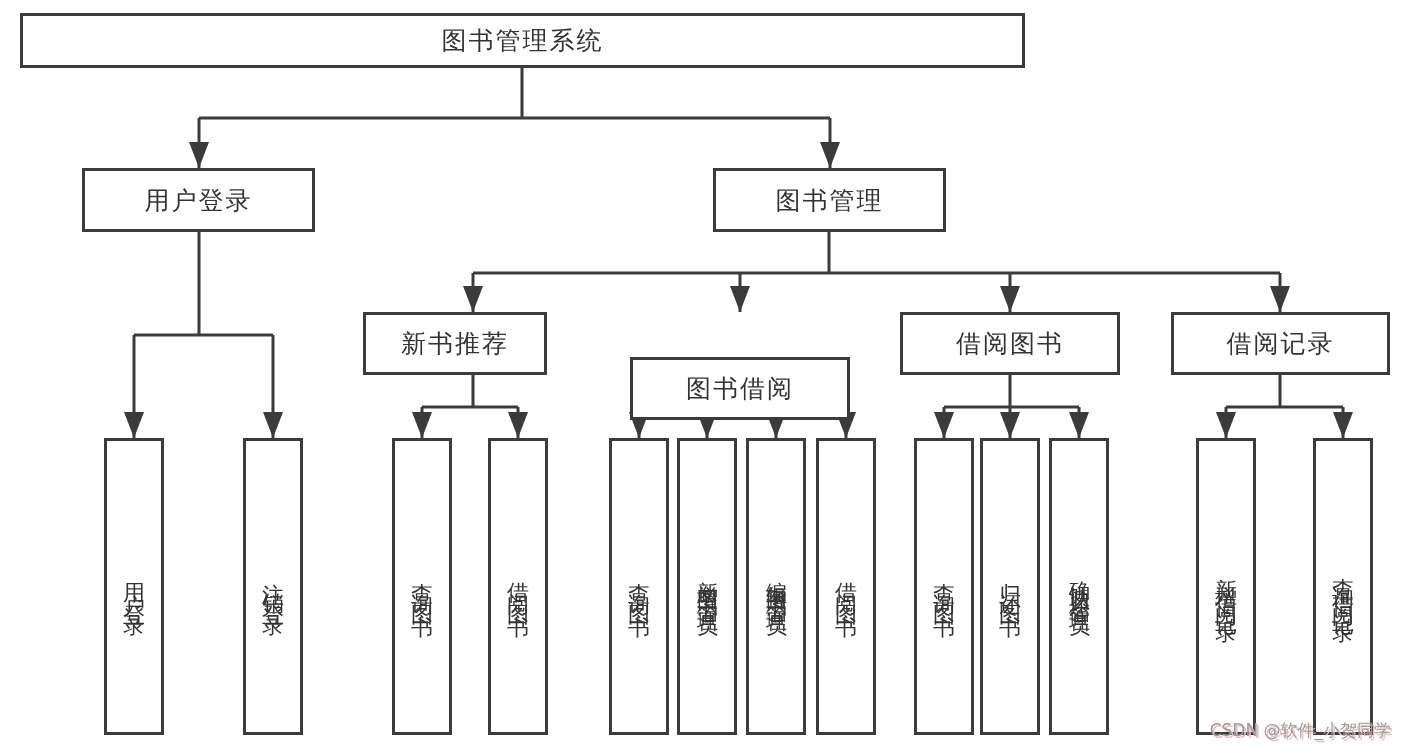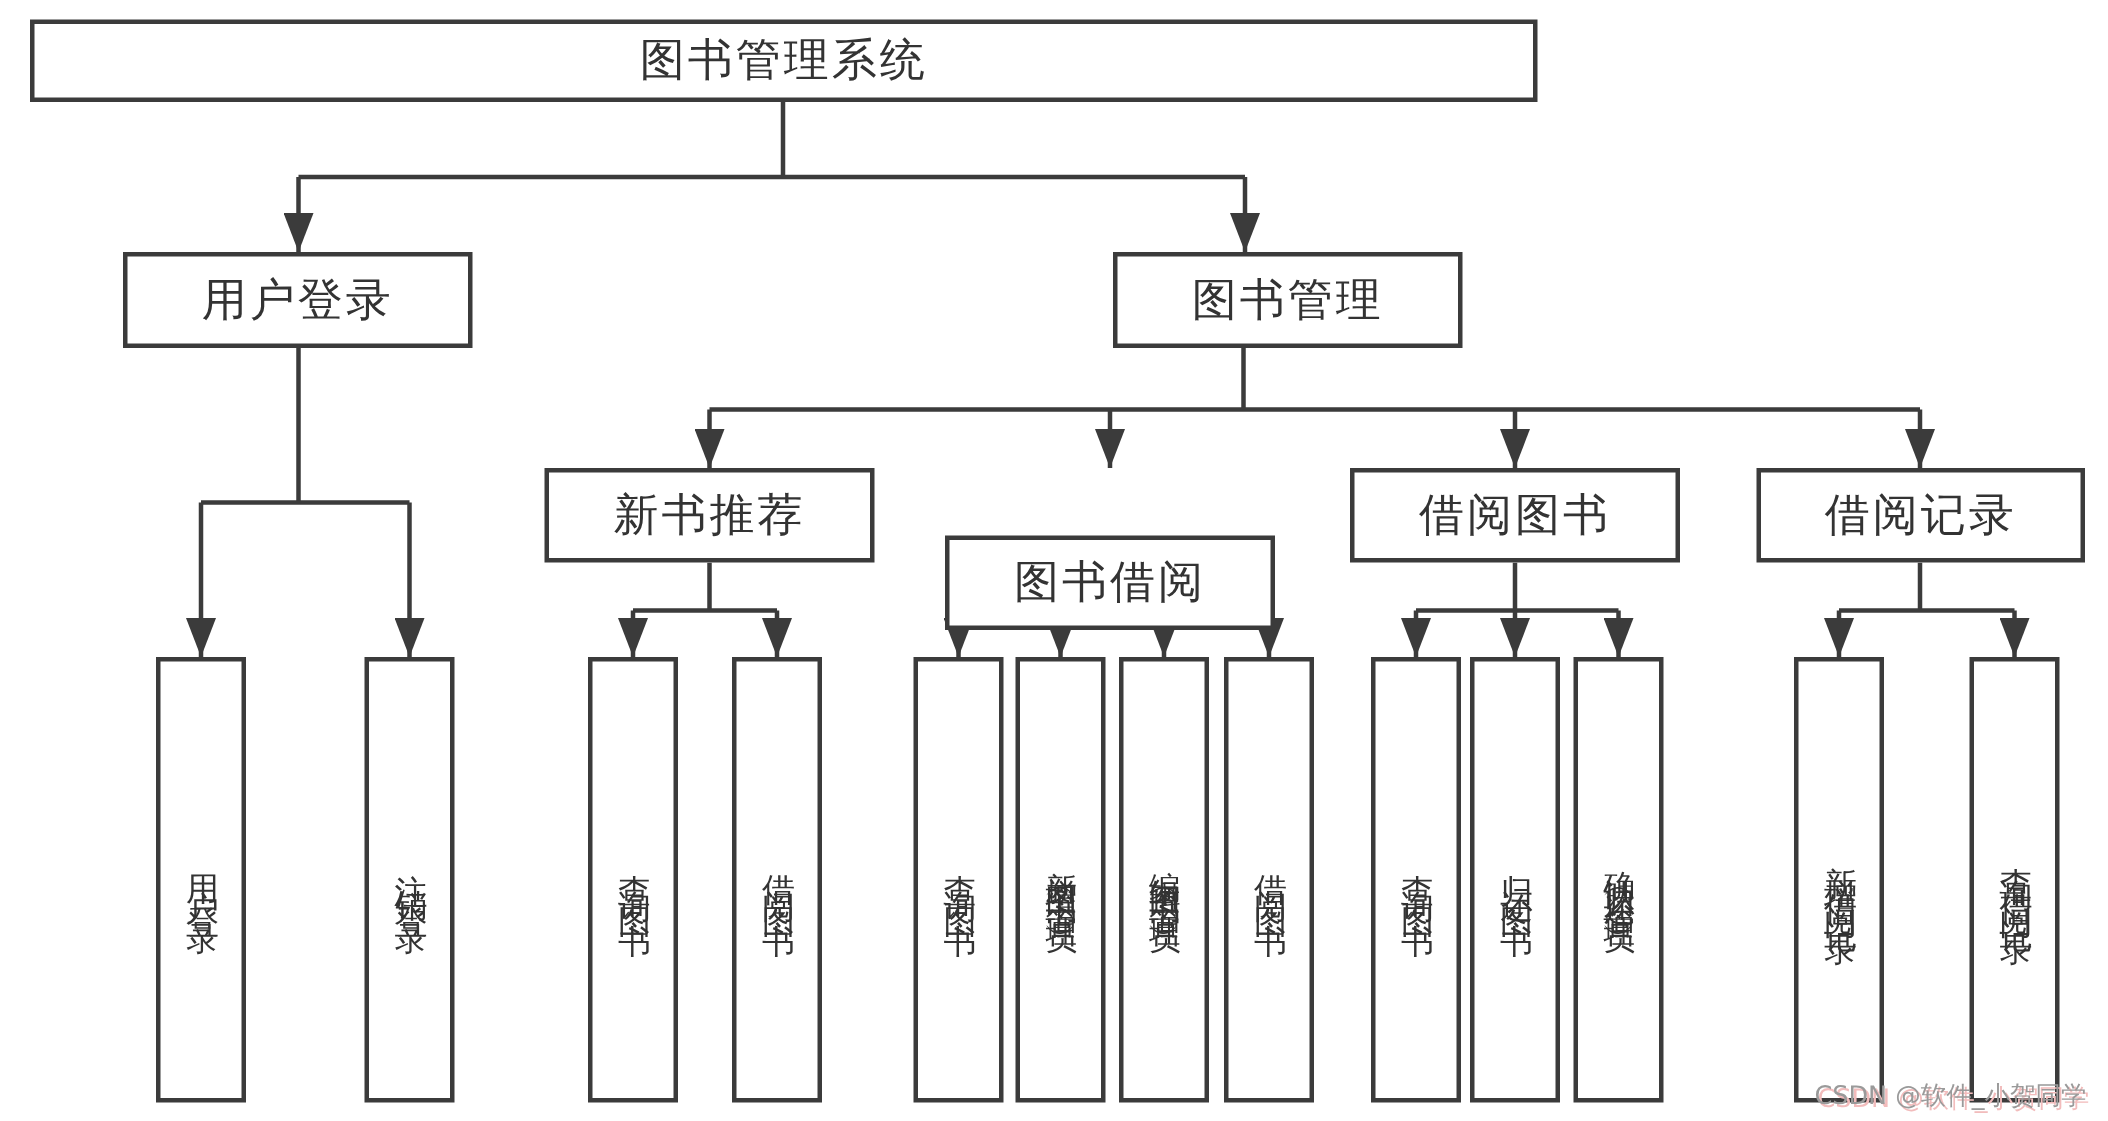--- a/index.html
+++ b/index.html
@@ -16,21 +16,21 @@
     position:absolute;
     box-sizing:border-box;
     background:#ffffff;
     border:3px solid #3b3b3b;
     display:flex;
     align-items:center;
     justify-content:center;
     text-align:center;
   }
   .hlabel{
-    font-size:30px;
+    font-size:25px;
     letter-spacing:2px;
     white-space:nowrap;
     color:#333333;
   }
   .vtext{
     writing-mode:vertical-rl;
     text-orientation:mixed;
     font-size:22px;
     line-height:1;
     letter-spacing:11px;
@@ -96,25 +96,25 @@
     </g>
   </svg>
 
   <div class="box" style="left:20px;top:13px;width:1005px;height:55px;">
     <span class="hlabel">图书管理系统</span>
   </div>
 
   <div class="box" style="left:82px;top:168px;width:233px;height:64px;">
     <span class="hlabel">用户登录</span>
   </div>
-  <div class="box" style="left:713px;top:168px;width:233px;height:64px;margin-left:29px;">
+  <div class="box" style="left:713px;top:168px;width:233px;height:64px;">
     <span class="hlabel">图书管理</span>
   </div>
 
-  <div class="box" style="left:363px;top:312px;width:220px;height:63px;">
+  <div class="box" style="left:363px;top:312px;width:184px;height:63px;">
     <span class="hlabel">新书推荐</span>
   </div>
   <div class="box" style="left:630px;top:312px;width:220px;height:63px;margin-top:45px;">
     <span class="hlabel">图书借阅</span>
   </div>
   <div class="box" style="left:900px;top:312px;width:220px;height:63px;">
     <span class="hlabel">借阅图书</span>
   </div>
   <div class="box" style="left:1171px;top:312px;width:219px;height:63px;">
     <span class="hlabel">借阅记录</span>

